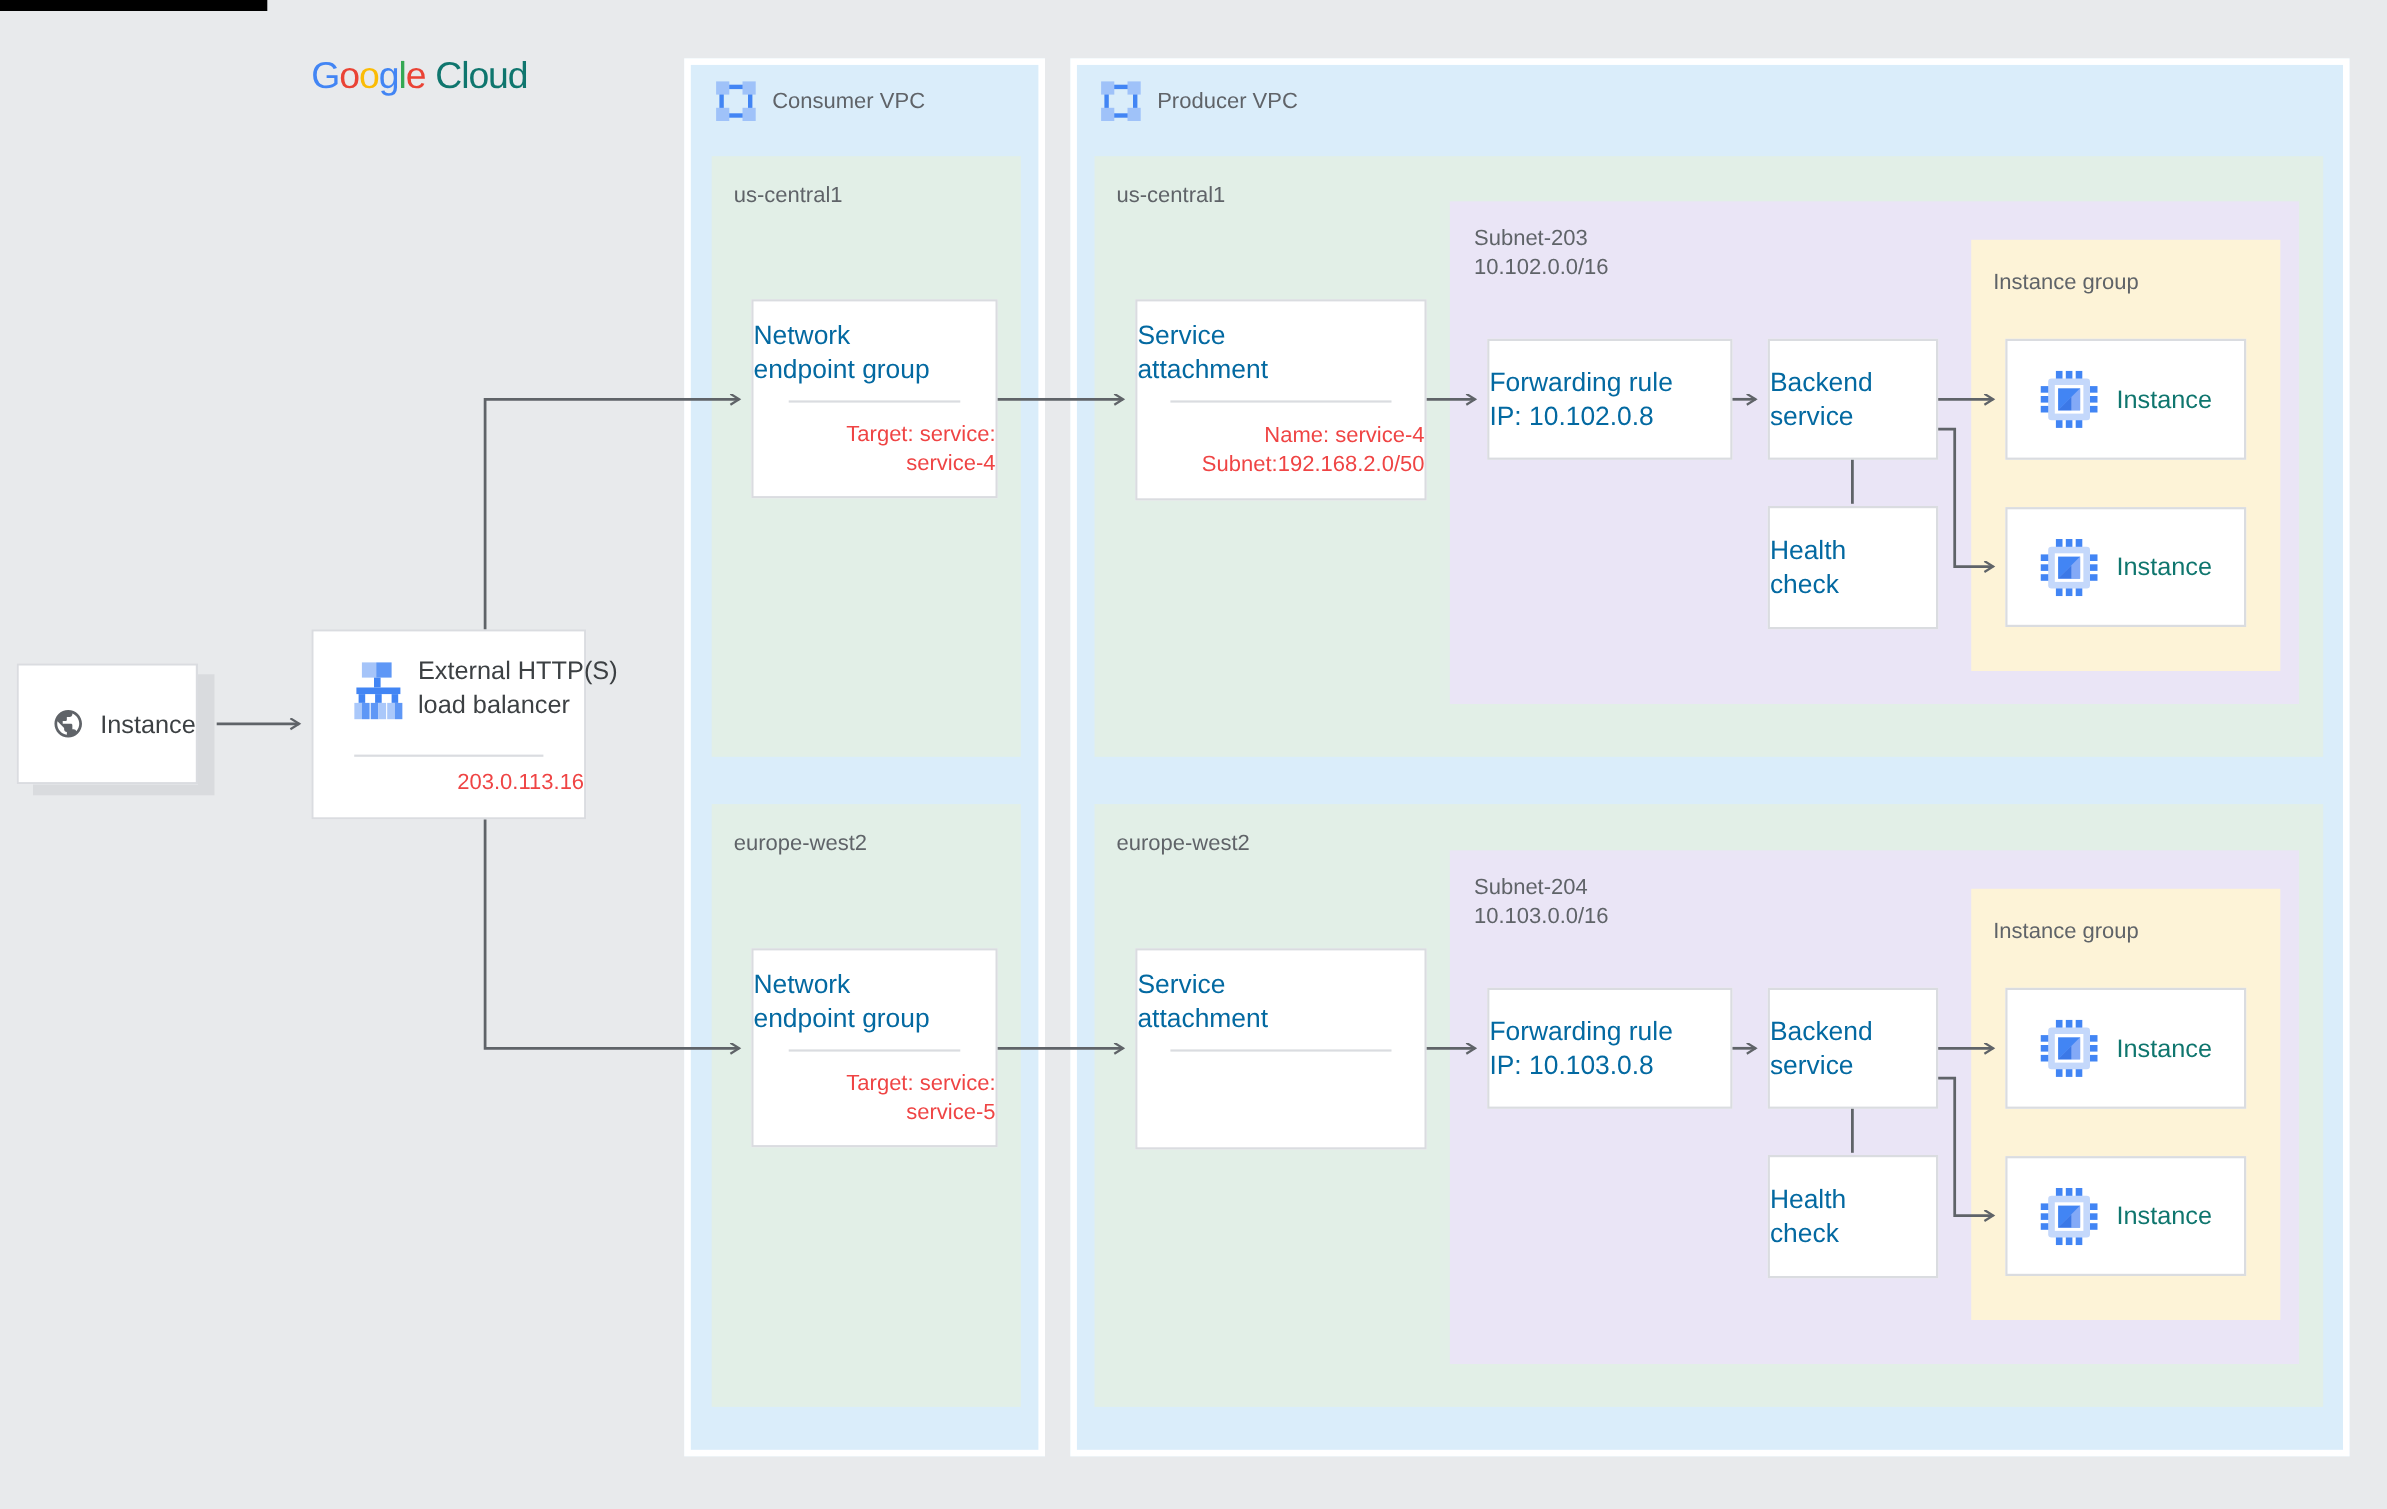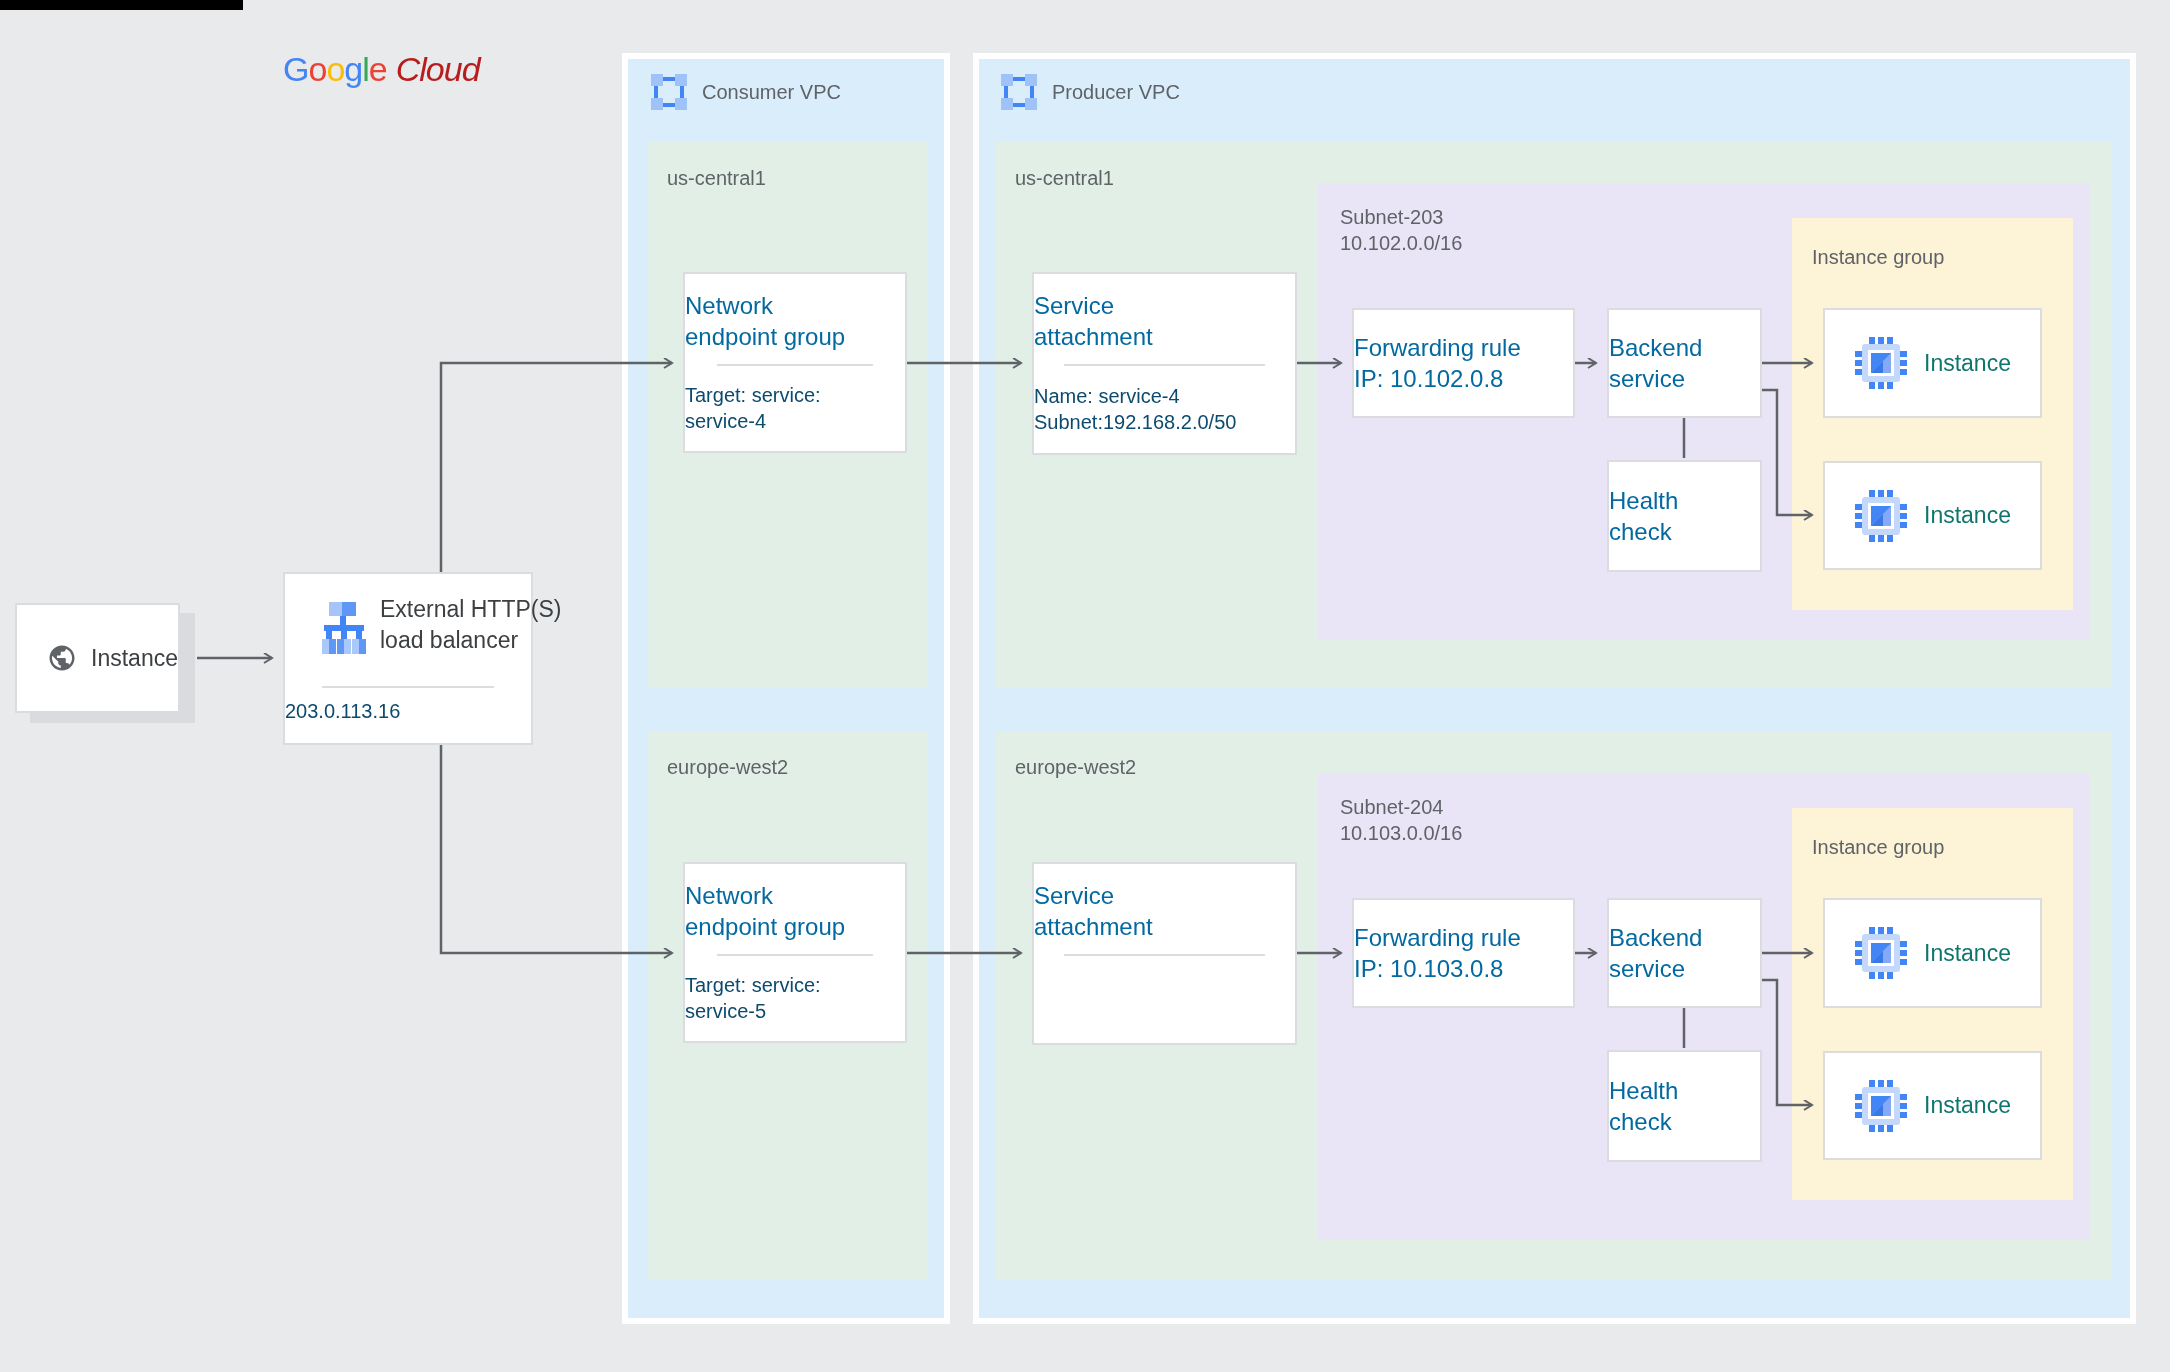--- a/index.html
+++ b/index.html
@@ -7,28 +7,28 @@
   #canvas{position:relative;width:2170px;height:1372px;background:#e8eaec;overflow:hidden;}
   .abs{position:absolute;}
   .panel{position:absolute;border:6px solid #ffffff;background:#daedfa;box-sizing:border-box;}
   .zone-green{position:absolute;background:#e2efe7;}
   .zone-purple{position:absolute;background:#eae5f6;}
   .zone-yellow{position:absolute;background:#fdf3d7;}
   .zone-label{position:absolute;font-size:20px;color:#5f6368;white-space:nowrap;}
   .vpc-label{position:absolute;font-size:20px;color:#5f6368;white-space:nowrap;}
   .box{position:absolute;background:#ffffff;border:2px solid #dadce0;box-sizing:border-box;}
   .box .title{position:absolute;left:0;right:0;text-align:left;font-size:24px;line-height:31px;color:#0369a1;}
-  .box .sub{position:absolute;left:0;right:0;text-align:left;font-size:20px;line-height:26px;color:#0c4a6e;}
+  .box .sub{position:absolute;left:0;right:0;text-align:right;font-size:20px;line-height:26px;color:#ef4444;}
   .divider{position:absolute;height:2px;background:#dadce0;}
   .instance-box{display:flex;align-items:center;padding-left:30px;gap:17px;}
   .instance-label{font-size:23px;color:#0f766e;}
   .lb-title{position:absolute;left:95px;top:20px;font-size:23px;line-height:31px;color:#3c4043;white-space:nowrap;}
   #wires{position:absolute;left:0;top:0;pointer-events:none;}
   .logo{position:absolute;left:283px;top:50px;font-size:34px;letter-spacing:-1px;font-weight:500;white-space:nowrap;}
-  .logo .cloud{color:#b91c1c;font-weight:400;margin-left:9px;font-style:italic;}
+  .logo .cloud{color:#0f766e;font-weight:400;margin-left:9px;}
   .blackbar{position:absolute;left:0;top:0;width:243px;height:10px;background:#000000;}
 </style>
 </head>
 <body>
 
 <div id="canvas">
 
   <div class="blackbar"></div>
 
   <div class="logo">

